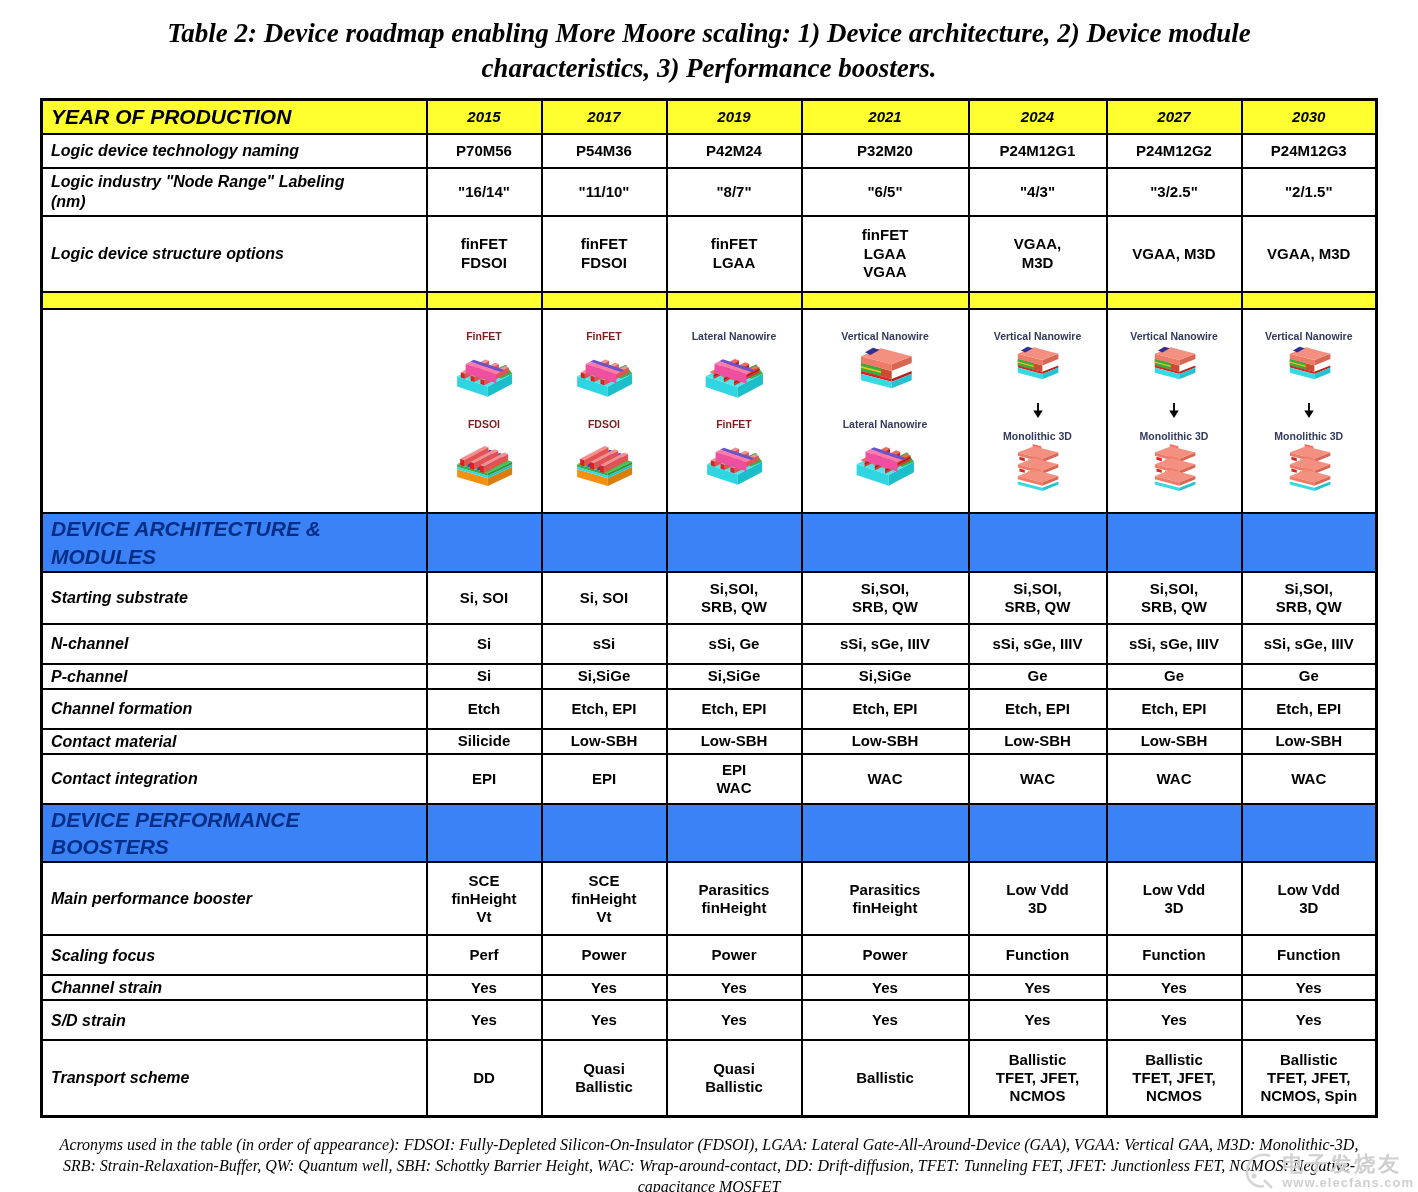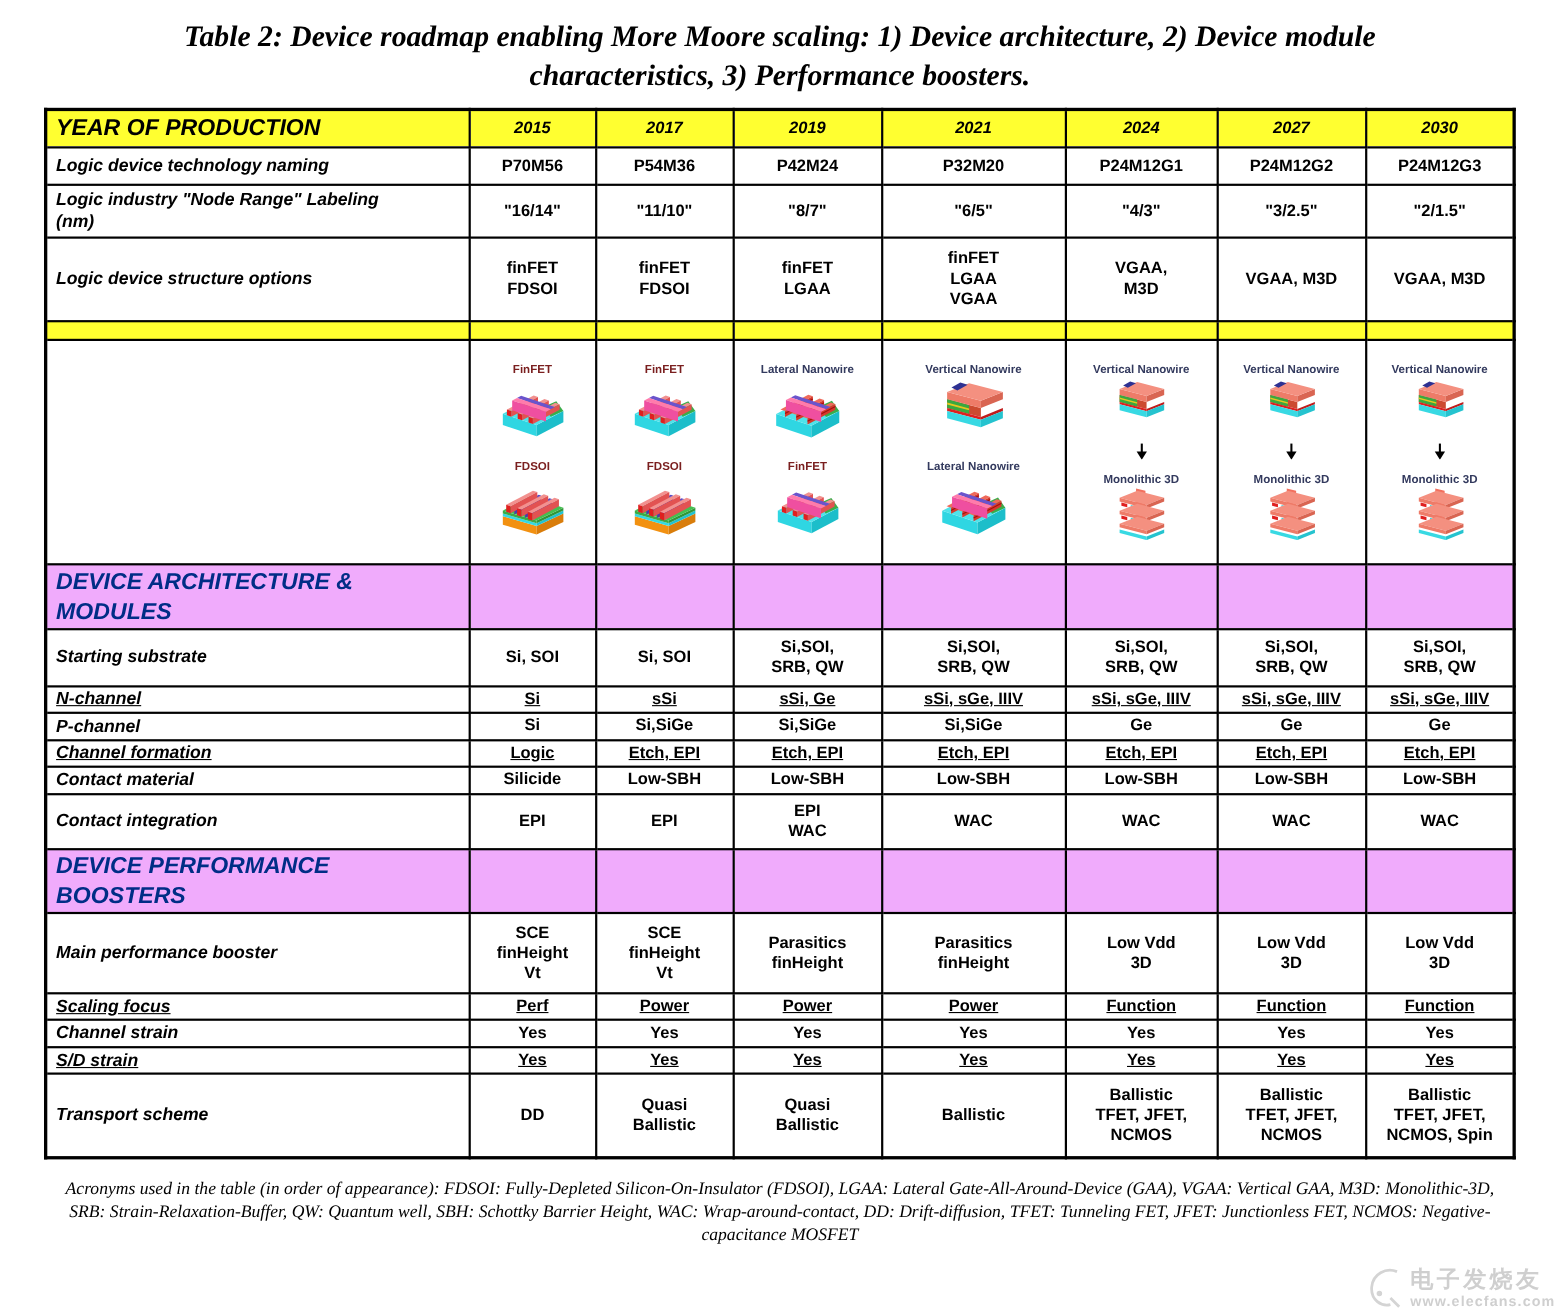--- a/index.html
+++ b/index.html
@@ -21,24 +21,24 @@
   td{
     border:2px solid #000;padding:1px 4px;text-align:center;
     font-weight:bold;font-size:15px;line-height:1.22;
     white-space:pre-line;vertical-align:middle;box-sizing:border-box;
     overflow:hidden;
   }
   td.lbl{text-align:left;font-style:italic;font-size:16px;padding-left:8px;}
   tr.yhead td{background:#ffff30;font-style:italic;font-size:15px;height:34px;}
   tr.yhead td.lbl{font-size:21px;}
   tr.spacer td{background:#ffff30;height:17px;padding:0;}
-  tr.section td{background:#f0abfc;}
+  tr.section td{background:#3b82f6;}
   tr.section td.lbl{color:#002d86;font-size:21px;line-height:1.3;}
   tr.r27 td{height:34px;margin-top:48px;} tr.r48 td{height:48px;} tr.r76 td{height:76px;}
-  tr.r52 td{height:52px;} tr.r24 td{height:24px;text-decoration:underline;} tr.r25 td{height:25px;}
+  tr.r52 td{height:52px;} tr.r24 td{height:40px;} tr.r25 td{height:25px;}
   tr.r50 td{height:50px;} tr.r57 td{height:57px;} tr.r58 td{height:58px;font-style:italic;}
   tr.r73 td{height:73px;}
   tr.devices td{height:168px;padding:3px 2px;vertical-align:top;}
   .devcol{display:flex;flex-direction:column;align-items:center;
     justify-content:space-between;height:160px;}
   .devfig{display:flex;flex-direction:column;align-items:center;}
   .devlabel{font-size:10.5px;font-weight:bold;line-height:1.1;white-space:nowrap;}
   .maroon{color:#7a1f1f;} .navy{color:#333a5e;}
   svg.dsvg{width:96%;max-width:110px;height:60px;display:block;}
   svg.dsvg.sm{height:48px;}
@@ -412,21 +412,21 @@
       <td>Si,SiGe</td>
       <td>Si,SiGe</td>
       <td>Si,SiGe</td>
       <td>Ge</td>
       <td>Ge</td>
       <td>Ge</td>
     </tr>
 
     <tr class="r24">
       <td class="lbl">Channel formation</td>
-      <td>Logic</td>
+      <td>Etch</td>
       <td>Etch, EPI</td>
       <td>Etch, EPI</td>
       <td>Etch, EPI</td>
       <td>Etch, EPI</td>
       <td>Etch, EPI</td>
       <td>Etch, EPI</td>
     </tr>
 
     <tr class="r25">
       <td class="lbl">Contact material</td>

